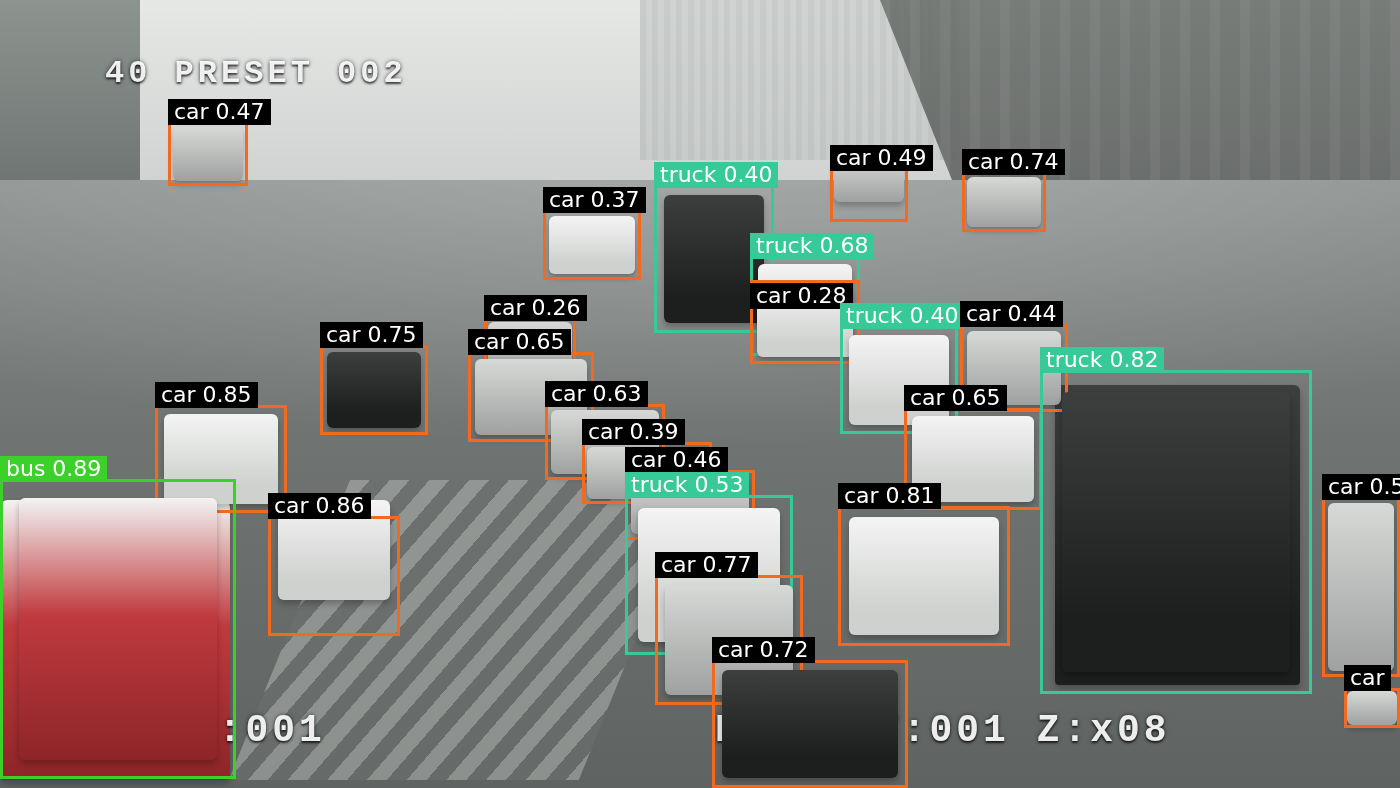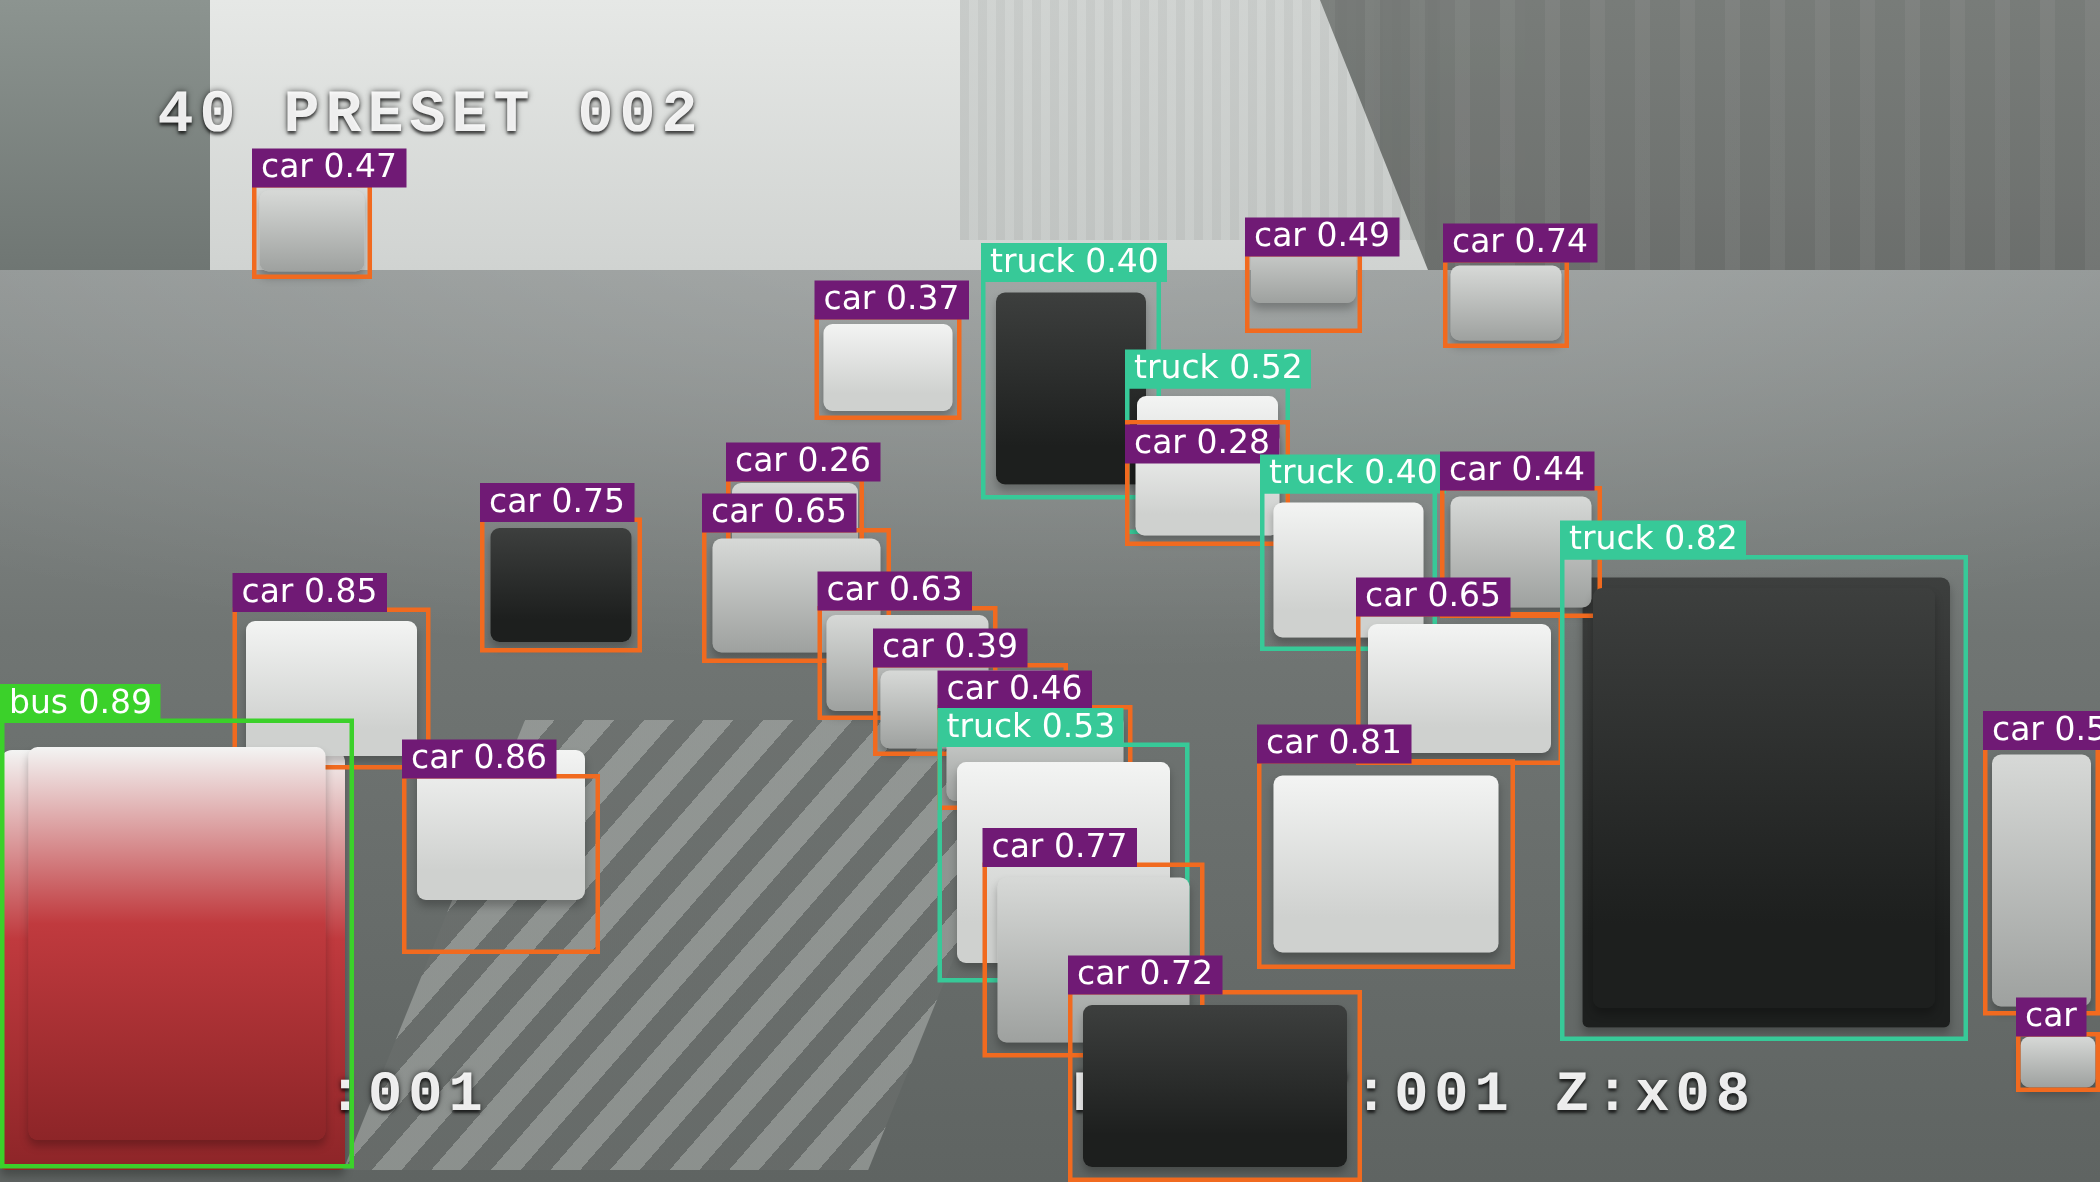--- a/index.html
+++ b/index.html
@@ -102,21 +102,21 @@
     position: absolute;
     color: rgba(255,255,255,0.92);
     font-family: "Courier New", Courier, monospace;
     font-weight: bold;
     letter-spacing: 4px;
     text-shadow:
       0 0 4px rgba(0,0,0,0.6),
       0 2px 2px rgba(0,0,0,0.6);
     white-space: nowrap;
   }
-  .osd.top    { left: 105px; top: 55px; font-size: 40px; }
+  .osd.top    { left: 105px; top: 55px; font-size: 32px; }
   .osd.bot-l  { left: 165px; bottom: 36px; font-size: 38px; }
   .osd.bot-r  { left: 715px; bottom: 36px; font-size: 38px; }
 
   
   .det {
     position: absolute;
     box-sizing: border-box;
     border-style: solid;
     border-width: 3px;
   }
@@ -134,21 +134,21 @@
     left: -3px;
     top: -26px;
   }
   .det[data-label-pos="top-inside"] .lbl {
     left: -3px;
     top: 0;
   }
 
   
   .cls-car   { border-color: #f16a1f; }
-  .cls-car   .lbl { background: #701a75; }
+  .cls-car   .lbl { background: #000000; }
   .cls-truck { border-color: #37c998; }
   .cls-truck .lbl { background: #37c998; }
   .cls-bus   { border-color: #3bd12a; }
   .cls-bus   .lbl { background: #3bd12a; }
 </style>
 </head>
 <body>
 
 <div class="scene">
 
@@ -219,21 +219,21 @@
       <div class="vehicle dark" style="left: 722px; top: 670px; width: 176px; height: 108px;"></div>
       <div class="det cls-car" data-label-pos="top" style="left: 712px; top: 660px; width: 196px; height: 128px;">
         <div class="lbl">car 0.72</div>
       </div>
       <div class="vehicle dark" style="left: 664px; top: 195px; width: 100px; height: 128px;"></div>
       <div class="det cls-truck" data-label-pos="top" style="left: 654px; top: 185px; width: 120px; height: 148px; padding-left: 20px;">
         <div class="lbl">truck 0.40</div>
       </div>
       <div class="vehicle white" style="left: 758px; top: 264px; width: 94px; height: 84px;"></div>
       <div class="det cls-truck" data-label-pos="top" style="left: 750px; top: 256px; width: 110px; height: 100px;">
-        <div class="lbl">truck 0.52</div>
+        <div class="lbl">truck 0.68</div>
       </div>
       <div class="vehicle white" style="left: 757px; top: 287px; width: 96px; height: 70px;"></div>
       <div class="det cls-car" data-label-pos="top-inside" style="left: 750px; top: 280px; width: 110px; height: 84px;">
         <div class="lbl">car 0.28</div>
       </div>
       <div class="vehicle white" style="left: 849px; top: 335px; width: 100px; height: 90px;"></div>
       <div class="det cls-truck" data-label-pos="top" style="left: 840px; top: 326px; width: 118px; height: 108px;">
         <div class="lbl">truck 0.40</div>
       </div>
       <div class="vehicle silver" style="left: 967px; top: 331px; width: 94px; height: 74px;"></div>

